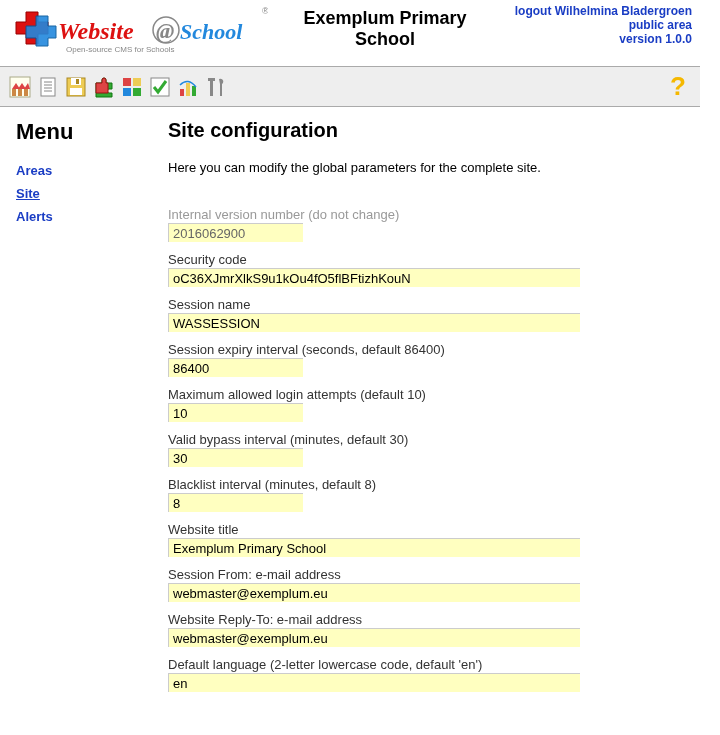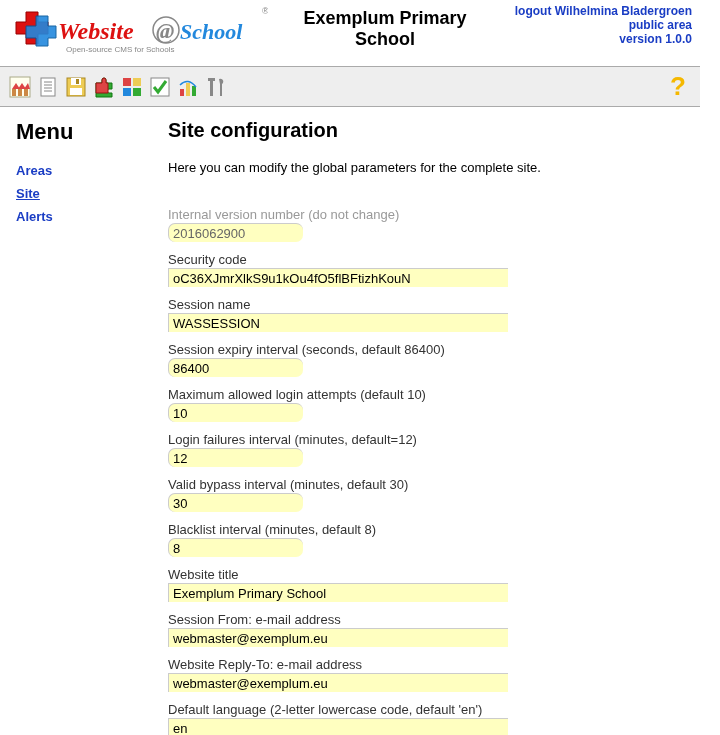--- a/index.html
+++ b/index.html
@@ -22,22 +22,22 @@
     .sidebar { flex: 0 0 160px; padding: 12px 8px 12px 16px; }
     .sidebar h2 { font-size: 22px; font-weight: bold; margin-bottom: 18px; color: #000; }
     .menu-item { font-size: 13px; font-weight: bold; color: #1a3dc4; margin-bottom: 8px; cursor: pointer; }
     .menu-item.active { text-decoration: underline; }
     .content { flex: 1; padding: 12px 16px 20px 8px; }
     .content h2 { font-size: 20px; font-weight: bold; margin-bottom: 18px; color: #000; }
     .intro { font-size: 13px; margin-bottom: 32px; color: #000; }
     .field { margin-bottom: 10px; }
     .field-label { font-size: 13px; color: #333; margin-bottom: 1px; }
     .field-label.disabled { color: #999; }
-    .field-input { width: 340px; background: #ffffc0; border: 1px solid #ccc; border-right: none; border-bottom: none; padding: 1px 4px; font-family: Verdana, Arial, sans-serif; font-size: 13px; color: #000; height: 19px; }
-    .field-input.narrow { width: 135px; border-radius: 7px; }
+    .field-input { width: 412px; background: #ffffc0; border: 1px solid #ccc; border-right: none; border-bottom: none; padding: 1px 4px; font-family: Verdana, Arial, sans-serif; font-size: 13px; color: #000; height: 19px; }
+    .field-input.narrow { width: 135px; }
     .field-input:disabled { color: #666; }
   </style>
 </head>
 <body>
 
 <div class="page">
   <div class="header">
     <div class="logo-area">
       <div class="logo">
         <svg class="logo-svg" viewBox="0 0 260 55">
@@ -143,21 +143,20 @@
     </div>
     <div class="content">
       <h2>Site configuration</h2>
       <p class="intro">Here you can modify the global parameters for the complete site.</p>
       <div id="fields">
           <div class="field"><div class="field-label disabled">Internal version number (do not change)</div><input type="text" class="field-input narrow" disabled="" value="2016062900" style=""></div>
           <div class="field"><div class="field-label">Security code</div><input type="text" class="field-input" value="oC36XJmrXlkS9u1kOu4fO5flBFtizhKouN" style=""></div>
           <div class="field"><div class="field-label">Session name</div><input type="text" class="field-input" value="WASSESSION" style=""></div>
           <div class="field"><div class="field-label">Session expiry interval (seconds, default 86400)</div><input type="text" class="field-input narrow" value="86400" style=""></div>
           <div class="field"><div class="field-label">Maximum allowed login attempts (default 10)</div><input type="text" class="field-input narrow" value="10" style=""></div>
-          <div class="field"><div class="field-label">Login failures interval (minutes, default=12)</div><input type="text" class="field-input narrow" value="12" style=""></div>
           <div class="field"><div class="field-label">Valid bypass interval (minutes, default 30)</div><input type="text" class="field-input narrow" value="30" style=""></div>
           <div class="field"><div class="field-label">Blacklist interval (minutes, default 8)</div><input type="text" class="field-input narrow" value="8" style=""></div>
           <div class="field"><div class="field-label">Website title</div><input type="text" class="field-input" value="Exemplum Primary School" style=""></div>
           <div class="field"><div class="field-label">Session From: e-mail address</div><input type="text" class="field-input" value="webmaster@exemplum.eu" style=""></div>
           <div class="field"><div class="field-label">Website Reply-To: e-mail address</div><input type="text" class="field-input" value="webmaster@exemplum.eu" style=""></div>
           <div class="field"><div class="field-label">Default language (2-letter lowercase code, default 'en')</div><input type="text" class="field-input" value="en" style=""></div>
         </div>
     </div>
   </div>
 </div>

